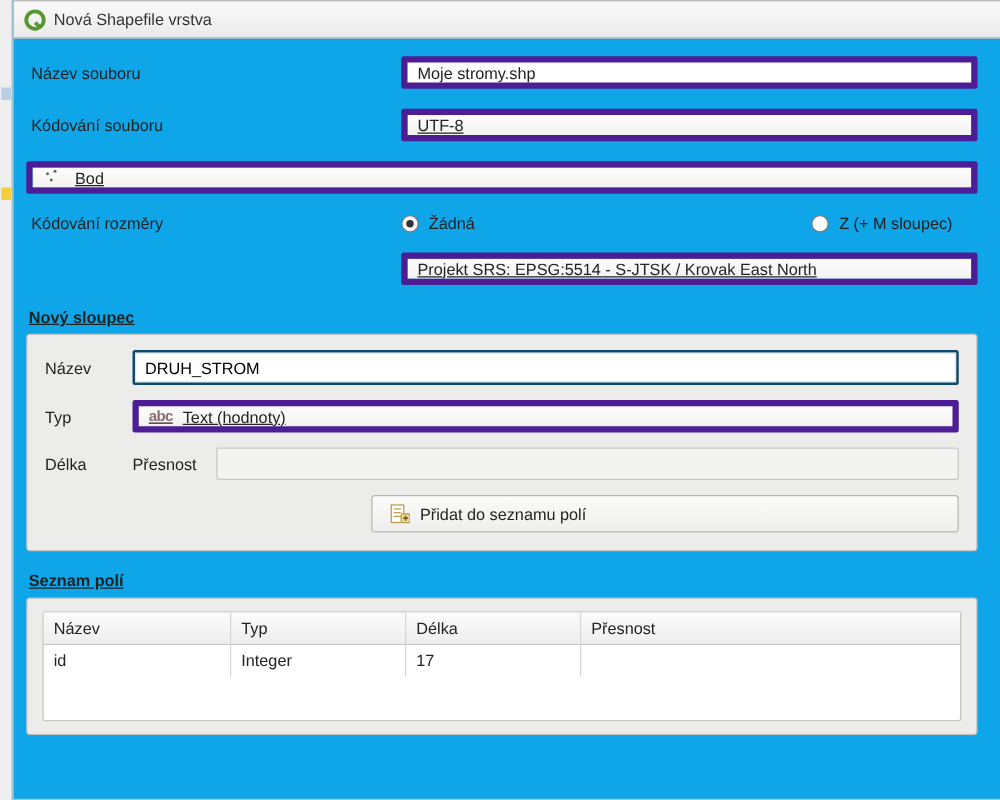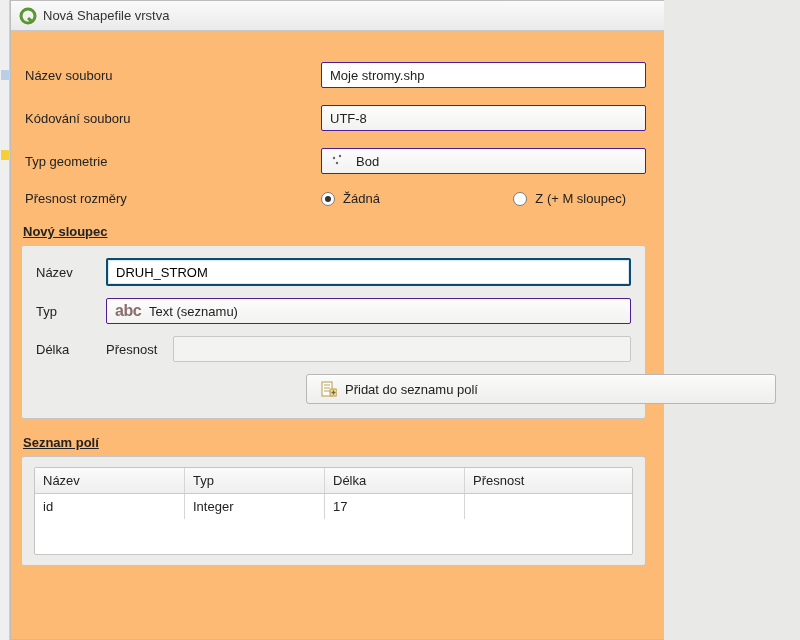--- a/index.html
+++ b/index.html
@@ -8,22 +8,22 @@
     font-family: "Segoe UI", Tahoma, sans-serif;
     font-size: 13px;
     color: #222;
     background: #e9e9e8;
     width: 800px; height: 640px;
     overflow: hidden;
   }
   .window {
     position: absolute;
     left: 10px; top: 0;
-    width: 654px; height: 640px;
-    background: #fdba74;
+    width: 790px; height: 640px;
+    background: #0ea5e9;
     border: 1px solid #bdbdbd;
     border-right: none;
   }
   .titlebar {
     height: 30px;
     background: linear-gradient(#fafafa, #eaeaea);
     border-bottom: 1px solid #c7c7c7;
     display: flex;
     align-items: center;
     padding: 0 8px;
@@ -31,58 +31,58 @@
   }
   .titlebar .qicon { width: 18px; height: 18px; }
   .titlebar .title { font-size: 13px; color: #333; }
   .content {
     padding: 14px 18px 0 10px;
   }
   .row {
     display: flex;
     align-items: center;
     margin-bottom: 16px;
-    margin-top: 17px;
   }
   .label-col {
     width: 300px;
     padding-left: 4px;
     color: #222;
   }
   .field-col {
     flex: 1;
     min-width: 0;
   }
   input[type=text].field, .combo {
     width: 100%;
     height: 26px;
     background: #fff;
-    border: 1px solid #4c1d95;
+    border: 5px solid #4c1d95;
     border-radius: 2px;
     padding: 2px 8px;
     font: inherit;
     color: #222;
     display: flex;
     align-items: center;
     box-shadow: inset 0 1px 0 rgba(0,0,0,0.02);
   }
   .combo {
     position: relative;
     padding-left: 8px;
     gap: 8px;
     background: linear-gradient(#fdfdfd,#f2f2f1);
+    text-decoration: underline;
   }
   .combo .combo-icon {
     width: 18px; height: 18px;
     display: flex; align-items: center; justify-content: center;
     color: #555;
     font-size: 11px;
   }
   .combo .abc {
-    font-size: 16px; color: #8a6d6d; font-weight: 600;
+    font-size: 12px; color: #8a6d6d; font-weight: 600;
     letter-spacing: -0.5px;
   }
   .radio {
     width: 14px; height: 14px;
     border: 1px solid #7a7a7a;
     border-radius: 50%;
     background: #fff;
     display: inline-flex;
     align-items: center; justify-content: center;
   }
@@ -140,21 +140,21 @@
   .pres-label { margin-right: 8px; }
   .pres-field {
     flex: 1;
     height: 26px;
     border: 1px solid #c8c8c8;
     background: #f3f3f2;
     border-radius: 2px;
   }
   .add-btn-row {
     display: flex;
-    justify-content: flex-start;
+    justify-content: flex-end;
     padding-left: 270px;
   }
   .add-btn {
     height: 30px;
     background: linear-gradient(#fbfbfa,#eeeeed);
     border: 1px solid #b7b7b7;
     border-radius: 3px;
     display: flex;
     align-items: center;
     padding: 0 14px;
@@ -244,64 +244,71 @@
     <div class="row">
       <div class="label-col">Kódování souboru</div>
       <div class="field-col">
         <div class="combo">
           <span>UTF-8</span>
         </div>
       </div>
     </div>
 
     <div class="row">
-      <div class="label-col">Typ geometrie</div>
       <div class="field-col">
         <div class="combo">
           <span class="combo-icon">
             <svg width="16" height="16" viewBox="0 0 16 16">
               <circle cx="3" cy="5" r="1.2" fill="#666"></circle>
               <circle cx="9" cy="3" r="1.2" fill="#666"></circle>
               <circle cx="6" cy="10" r="1.2" fill="#666"></circle>
             </svg>
           </span>
           <span>Bod</span>
         </div>
       </div>
     </div>
 
     <div class="row">
-      <div class="label-col">Přesnost rozměry</div>
+      <div class="label-col">Kódování rozměry</div>
       <div class="field-col dim-field">
         <div class="radio-wrap">
           <span class="radio checked"></span>
           <span>Žádná</span>
         </div>
         <div class="dim-option2 radio-wrap">
           <span class="radio"></span>
           <span>Z (+ M sloupec)</span>
         </div>
       </div>
     </div>
 
+    <div class="row crs-row">
+      <div class="label-col"></div>
+      <div class="field-col">
+        <div class="combo">
+          <span>Projekt SRS: EPSG:5514 - S-JTSK / Krovak East North</span>
+        </div>
+      </div>
+    </div>
 
     <div class="group">
       <div class="group-title">Nový sloupec</div>
       <div class="group-box">
 
         <div class="inner-row">
           <div class="inner-label">Název</div>
           <input type="text" class="nazev-input" value="DRUH_STROM" style="">
         </div>
 
         <div class="inner-row">
           <div class="inner-label">Typ</div>
           <div class="combo" style="flex:1">
             <span class="abc">abc</span>
-            <span>Text (seznamu)</span>
+            <span>Text (hodnoty)</span>
           </div>
         </div>
 
         <div class="inner-row">
           <div class="inner-label">Délka</div>
           <div class="pres-label">Přesnost</div>
           <div class="pres-field"></div>
         </div>
 
         <div class="add-btn-row">

